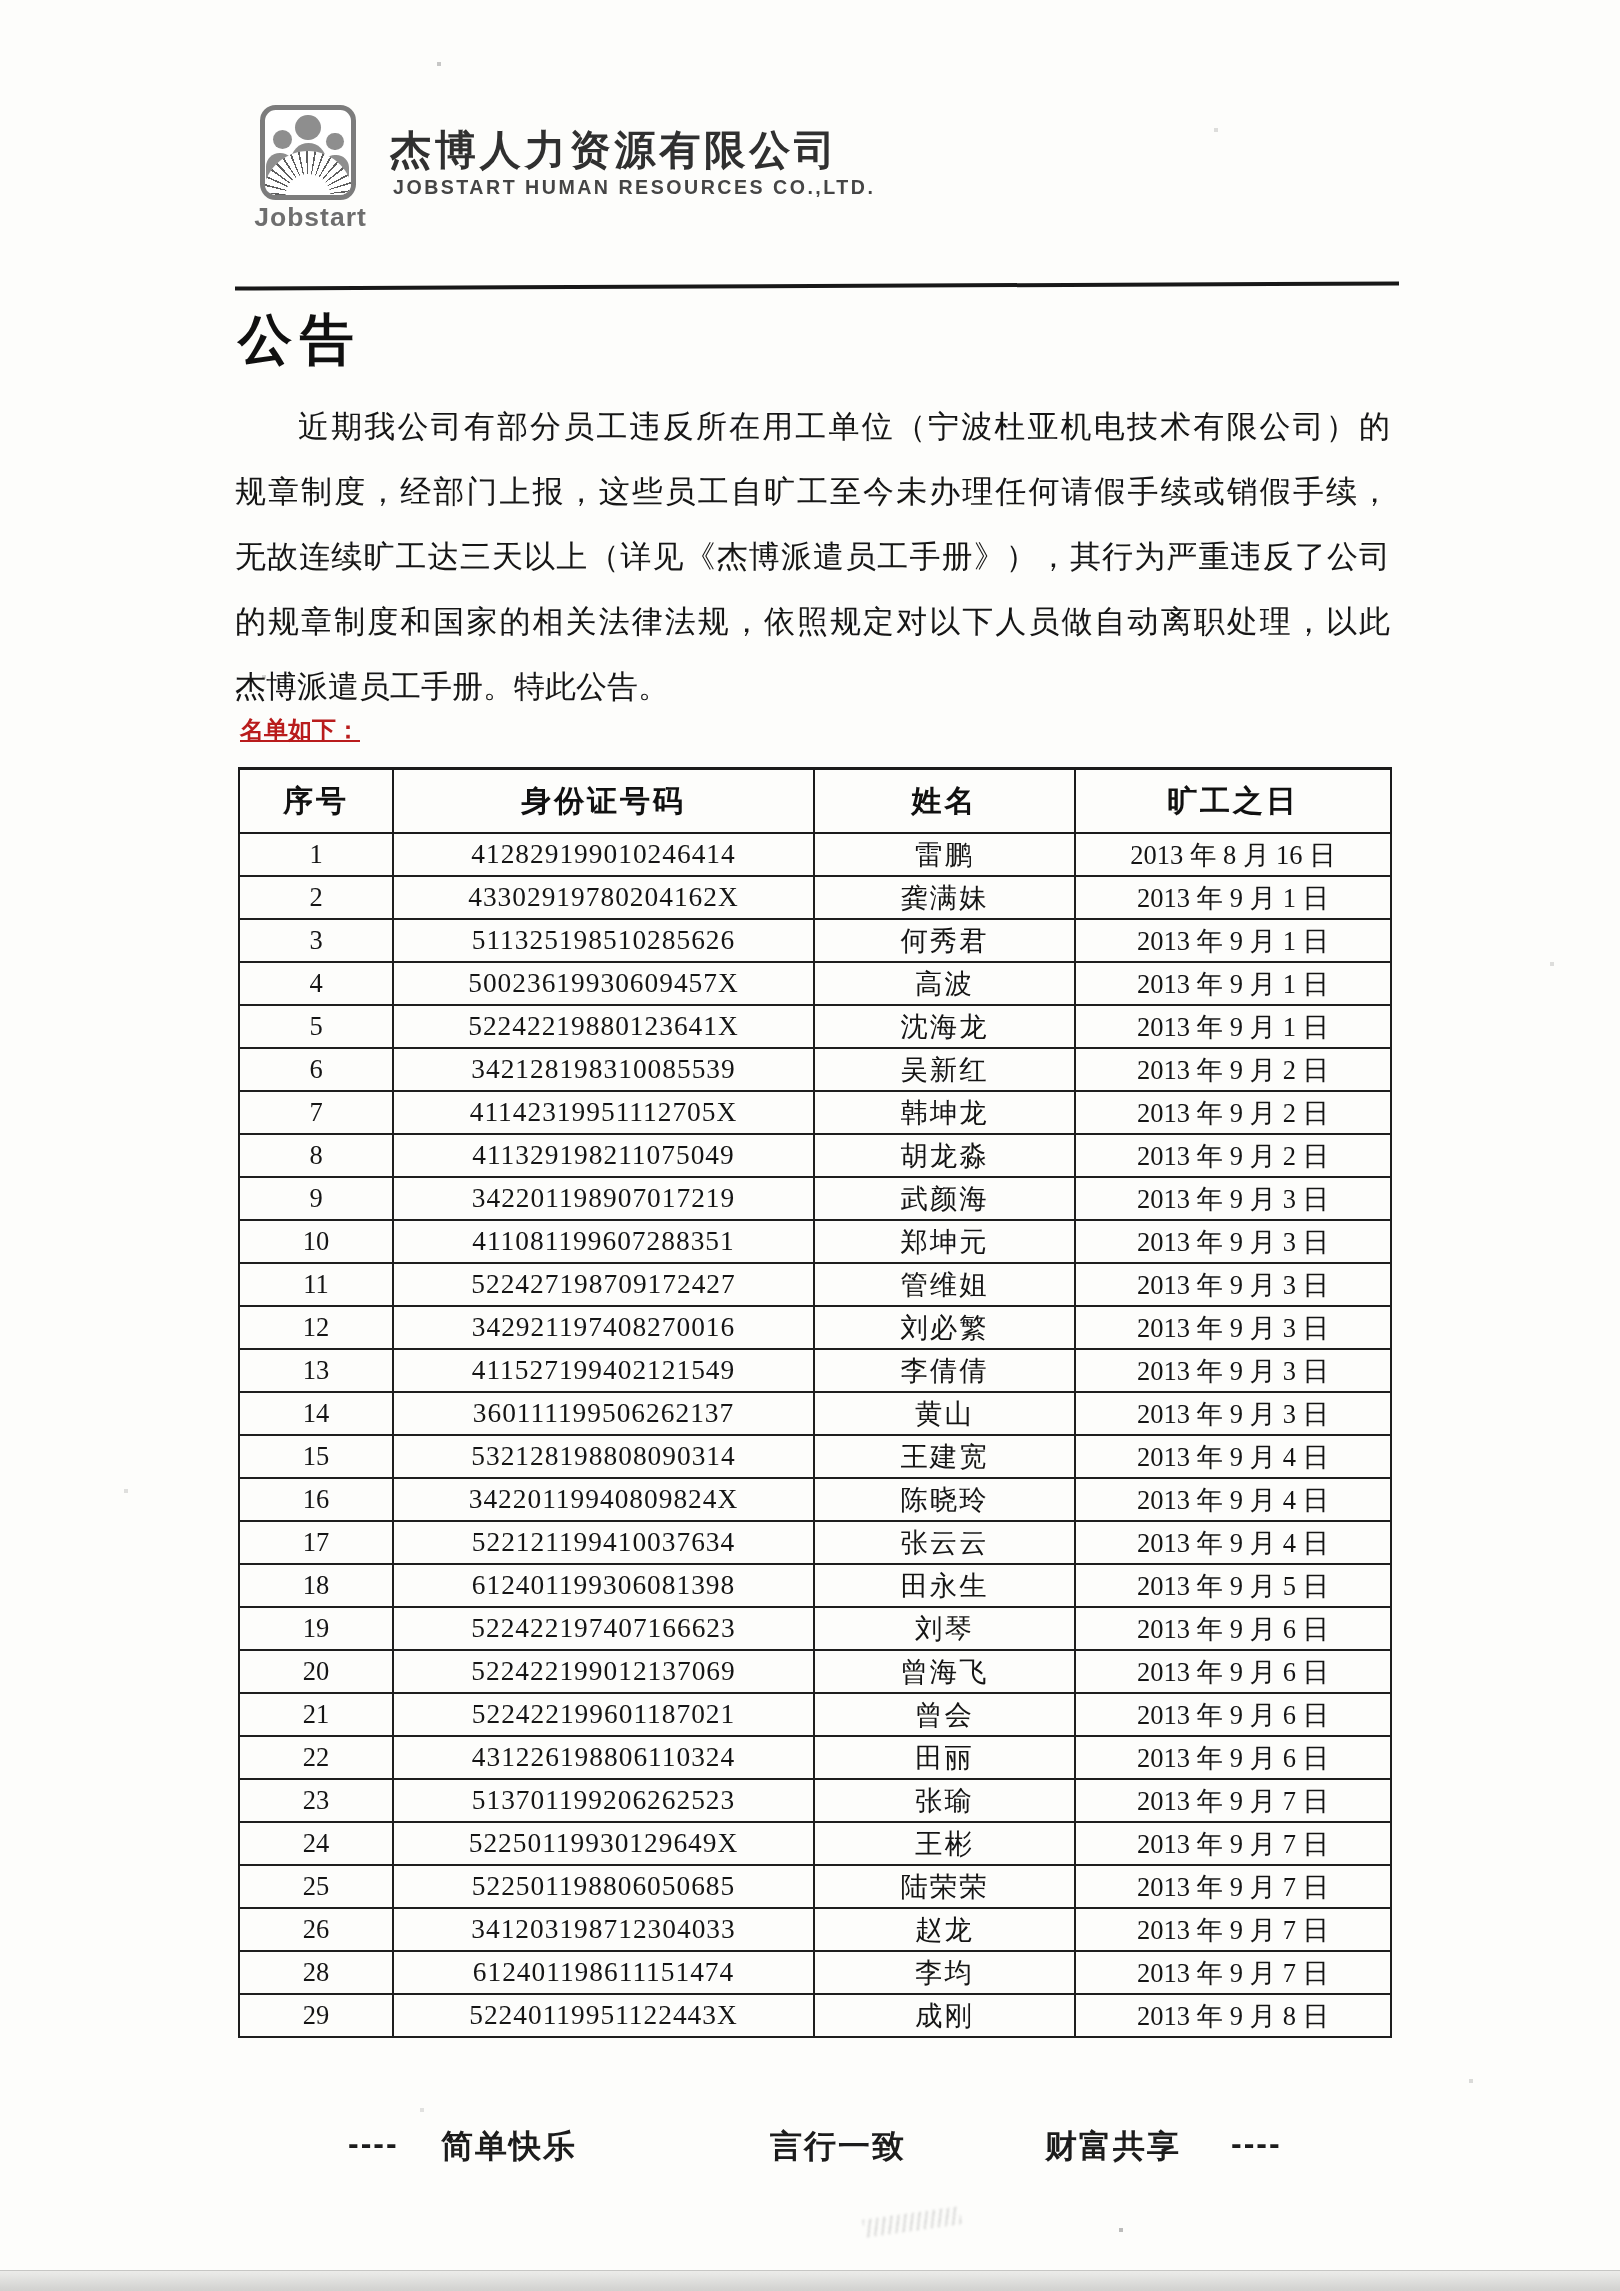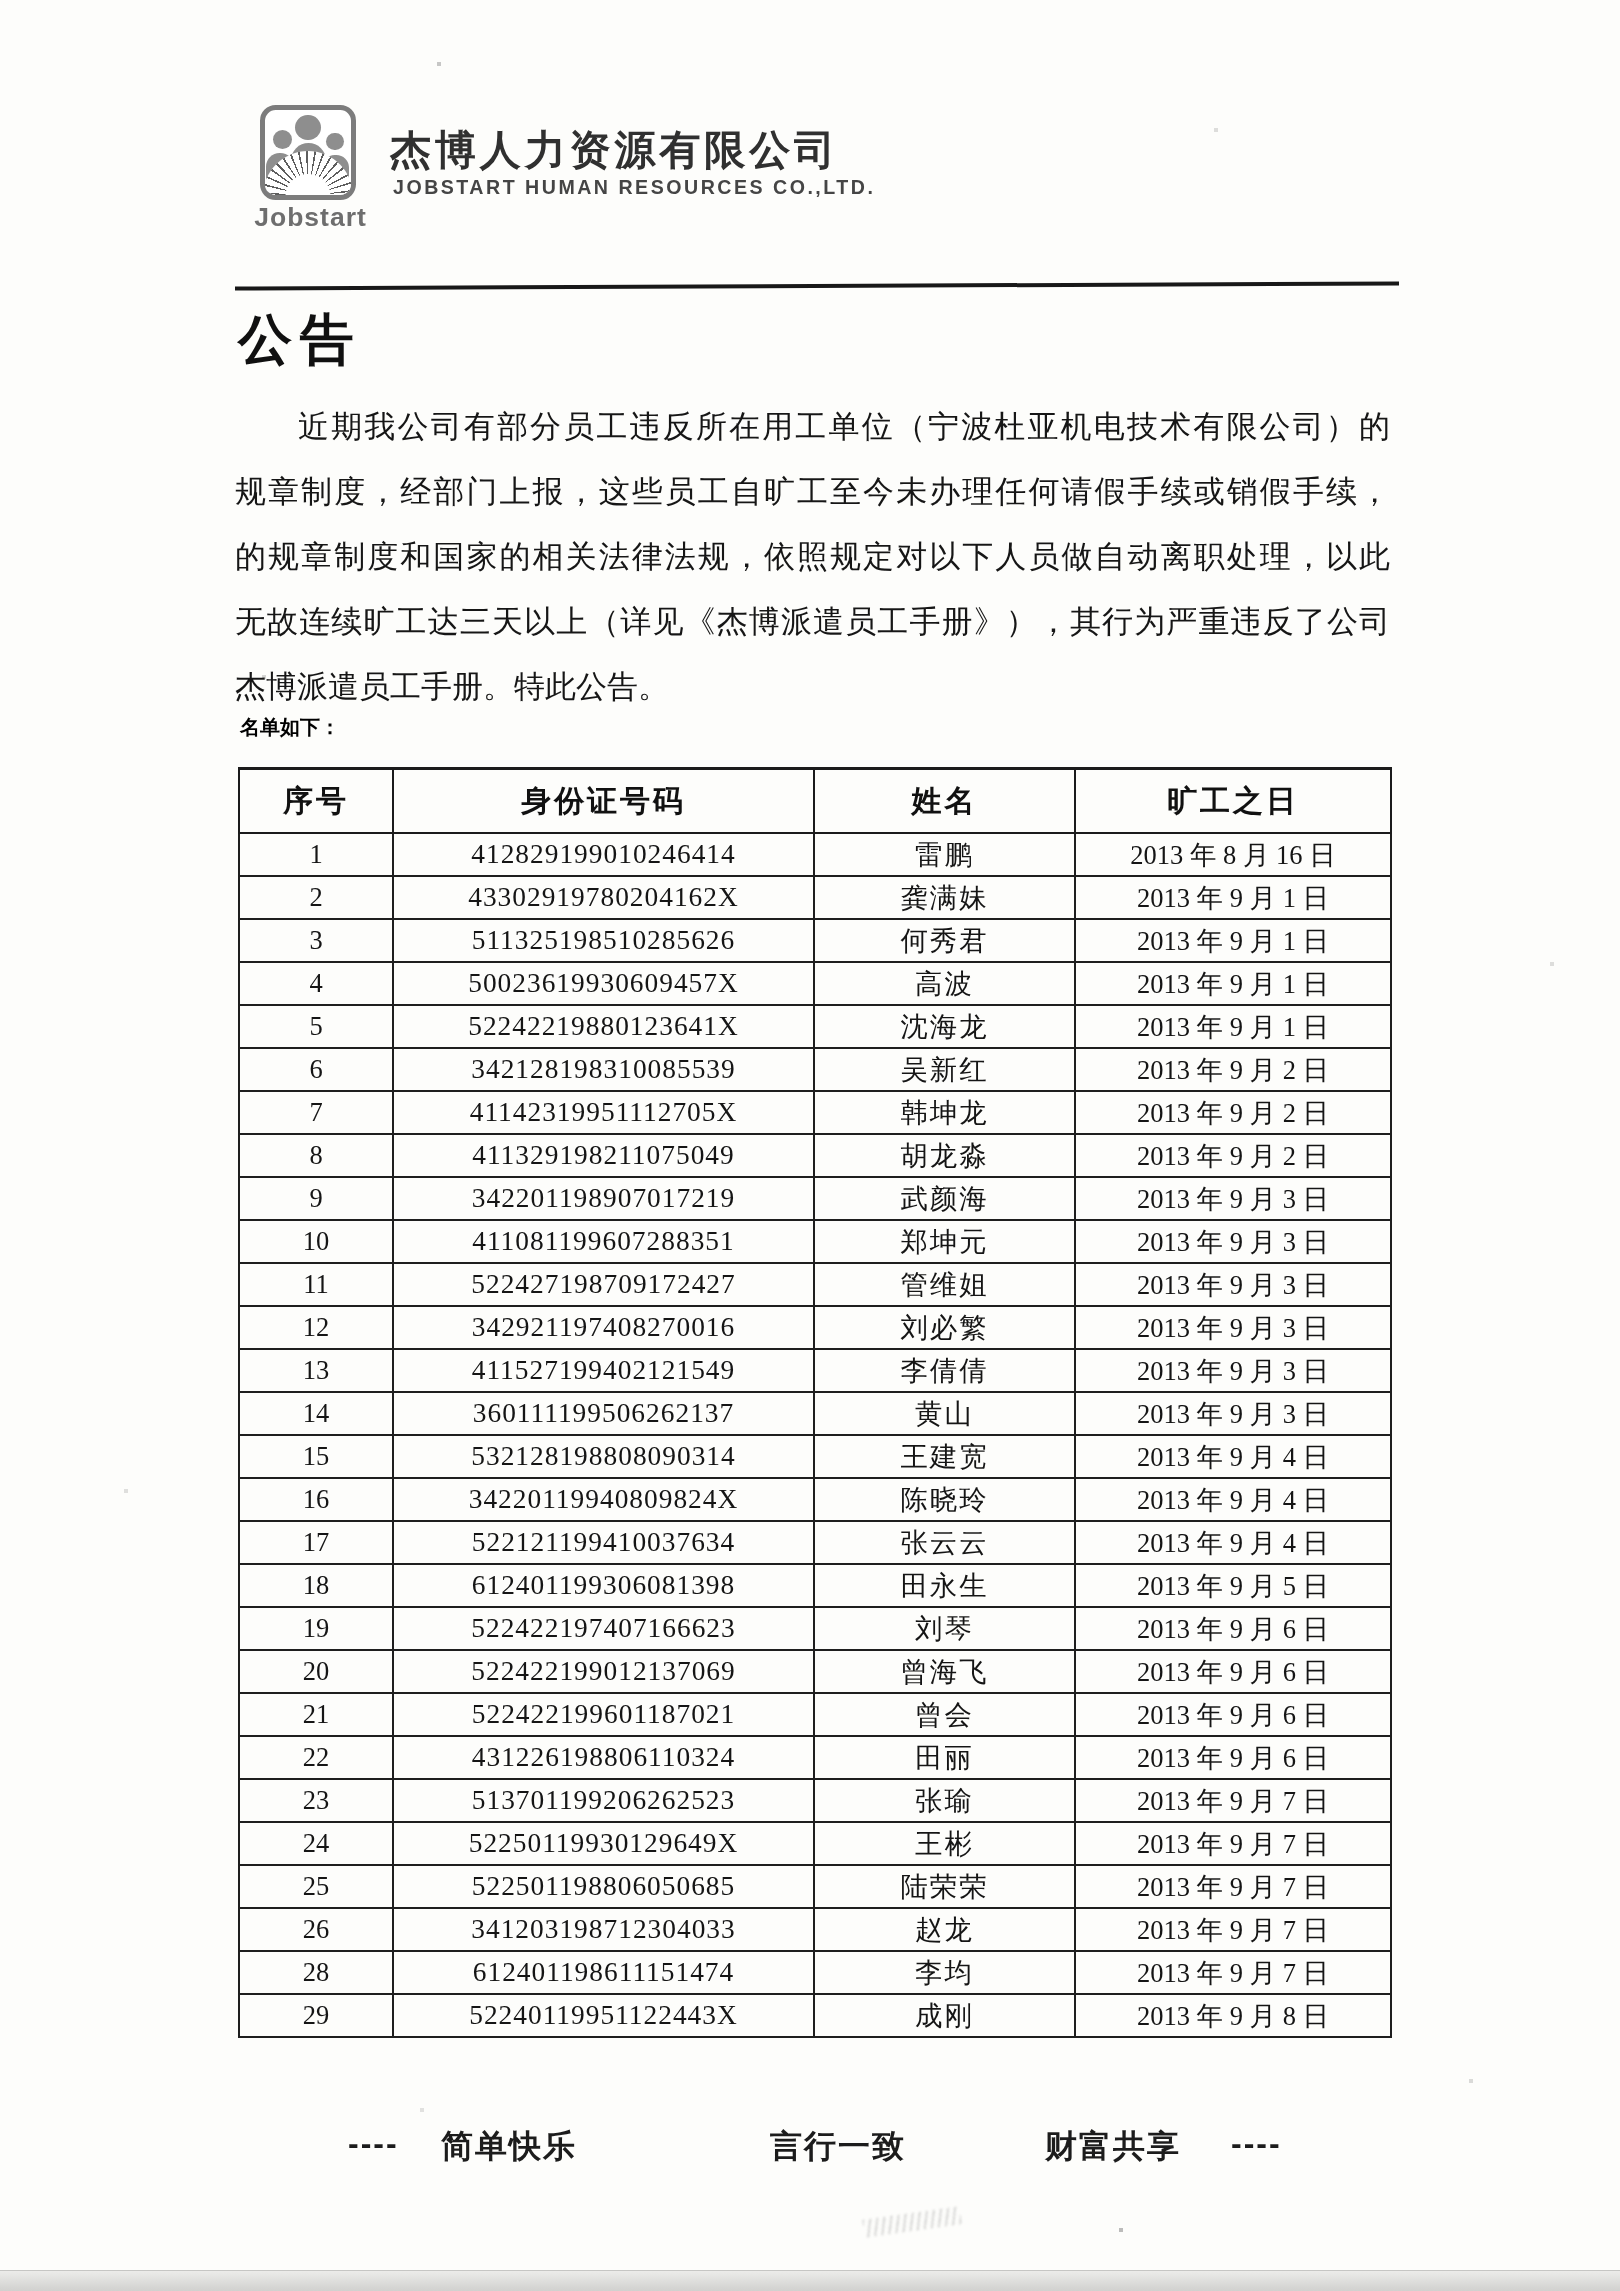--- a/index.html
+++ b/index.html
@@ -63,21 +63,21 @@
   .body-text{position:absolute;left:235px;top:394px;width:1155px;}
   .para-line{
     font-size:31px;line-height:65px;height:65px;white-space:nowrap;
     text-align:justify;text-align-last:justify;color:#161616;
   }
   .para-line.first{padding-left:63px;}
   .para-line.last{text-align-last:left;}
   .list-intro{
     position:absolute;left:240px;top:714px;
     font-family:"Liberation Sans", sans-serif;font-weight:700;
-    font-size:20px;color:#000000;
+    font-size:24px;color:#b91c1c;text-decoration:underline;
   }
 
   
   table.roster{
     position:absolute;left:238px;top:767px;width:1152px;
     border-collapse:collapse;table-layout:fixed;
     border:2.9px solid #1b1b1b;
   }
   table.roster th{
     border:2px solid #1b1b1b;border-top-width:3.9px;height:44px;
@@ -149,22 +149,22 @@
   <div class="brand-text">Jobstart</div>
   <div class="company-cn">杰博人力资源有限公司</div>
   <div class="company-en">JOBSTART HUMAN RESOURCES CO.,LTD.</div>
   <div class="top-rule"></div>
 
   <h1 class="doc-title">公告</h1>
 
   <div class="body-text">
     <div class="para-line first">近期我公司有部分员工违反所在用工单位（宁波杜亚机电技术有限公司）的</div>
     <div class="para-line">规章制度，经部门上报，这些员工自旷工至今未办理任何请假手续或销假手续，</div>
+    <div class="para-line">无故连续旷工达三天以上（详见《杰博派遣员工手册》），其行为严重违反了公司</div>
     <div class="para-line">的规章制度和国家的相关法律法规，依照规定对以下人员做自动离职处理，以此</div>
-    <div class="para-line">无故连续旷工达三天以上（详见《杰博派遣员工手册》），其行为严重违反了公司</div>
     <div class="para-line last">杰博派遣员工手册。特此公告。</div>
   </div>
   <div class="list-intro">名单如下：</div>
 
   <table class="roster">
     <colgroup>
       <col style="width:154px">
         <col style="width:421px">
         <col style="width:261px">
         <col style="width:316px">

